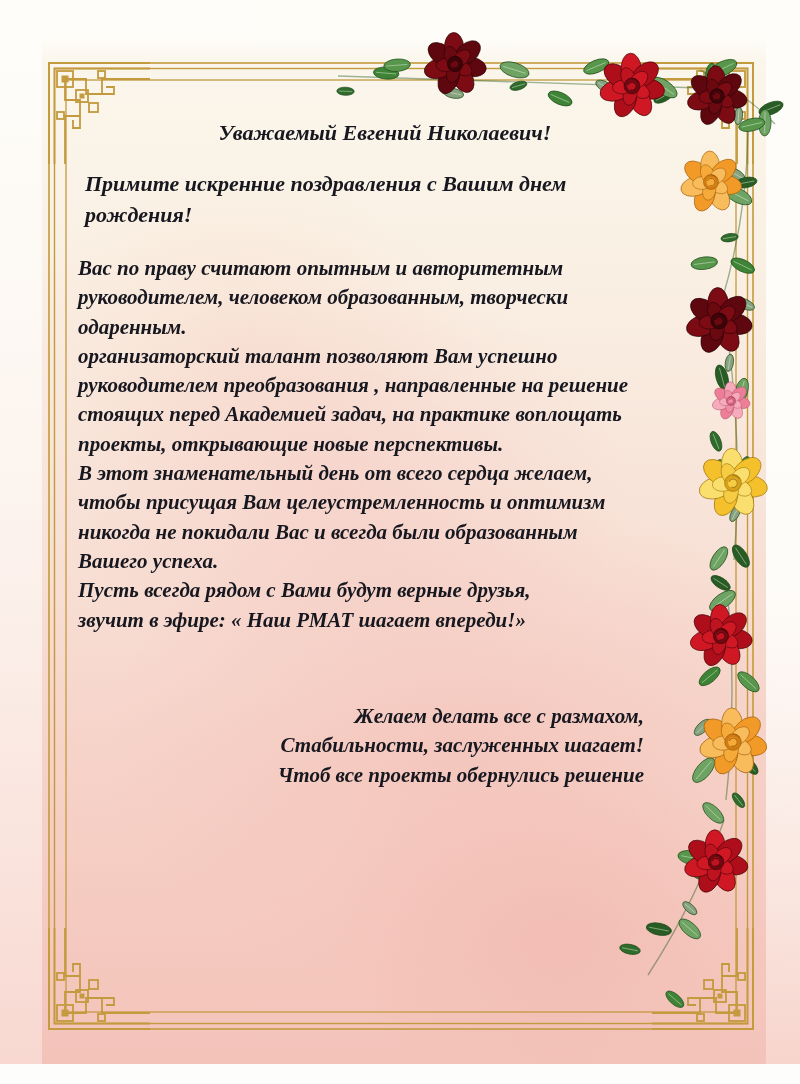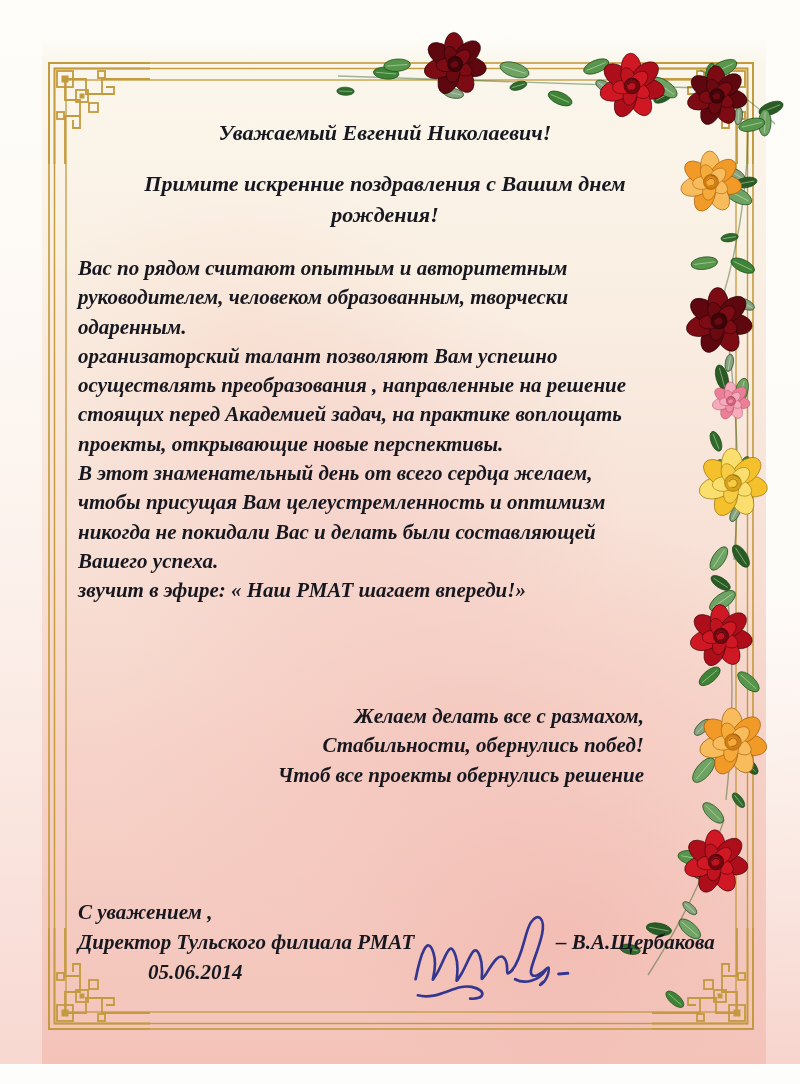--- a/index.html
+++ b/index.html
@@ -22,21 +22,21 @@
     background:linear-gradient(180deg,rgba(254,253,249,0.97) 60%,rgba(254,253,249,0));}
   .mask-left{position:absolute;left:0;top:0;width:42px;height:1064px;
     background:linear-gradient(180deg,rgba(254,253,250,0.95),rgba(253,241,237,0.45));}
   .mask-right{position:absolute;right:0;top:0;width:34px;height:1064px;
     background:linear-gradient(180deg,rgba(254,253,250,0.96) 55%,rgba(252,238,233,0.40));}
   .mask-bottom{position:absolute;left:0;top:1064px;width:800px;height:20px;background:#fdfdfb;}
   svg.layer{position:absolute;left:0;top:0;}
   
   .doc-text{color:#17171f;font-weight:700;font-style:italic;}
   .salutation{position:absolute;left:85px;top:120px;width:600px;text-align:center;font-size:22px;}
-  .intro{position:absolute;left:85px;top:168px;width:600px;text-align:center;font-size:22px;line-height:31px;}
+  .intro{position:absolute;left:85px;top:168px;width:600px;font-size:22px;line-height:31px;}
   .body-block{position:absolute;left:78px;top:254px;width:640px;font-size:21px;line-height:29.3px;}
   .poem-block{position:absolute;left:84px;top:702px;width:560px;font-size:21px;line-height:29.3px;text-align:right;}
   .tline{white-space:nowrap;}
   .closing{position:absolute;left:78px;top:898px;width:680px;font-size:21px;line-height:29.5px;}
   .closing .row2{position:relative;height:30px;}
   .closing .signer{position:absolute;left:478px;top:0;white-space:nowrap;}
   .closing .date{margin-left:70px;}
   .signature-svg{position:absolute;left:330px;top:-14px;z-index:5;}
 </style>
 </head>
@@ -467,51 +467,35 @@
     </svg>
 
   <div class="doc-text salutation">Уважаемый Евгений Николаевич!</div>
 
   <div class="doc-text intro">
     <div class="tline">Примите искренние поздравления с Вашим днем</div>
     <div class="tline">рождения!</div>
   </div>
 
   <div class="doc-text body-block">
-      <div class="tline">Вас по рядом считают опытным и авторитетным</div>
+      <div class="tline">Вас по праву считают опытным и авторитетным</div>
       <div class="tline">руководителем, человеком образованным, творчески</div>
       <div class="tline">одаренным.</div>
       <div class="tline">организаторский талант позволяют Вам успешно</div>
-      <div class="tline">осуществлять преобразования , направленные на решение</div>
+      <div class="tline">руководителем преобразования , направленные на решение</div>
       <div class="tline">стоящих перед Академией задач, на практике воплощать</div>
       <div class="tline">проекты, открывающие новые перспективы.</div>
       <div class="tline">В этот знаменательный день от всего сердца желаем,</div>
       <div class="tline">чтобы присущая Вам целеустремленность и оптимизм</div>
-      <div class="tline">никогда не покидали Вас и делать были составляющей</div>
+      <div class="tline">никогда не покидали Вас и всегда были образованным</div>
       <div class="tline">Вашего успеха.</div>
+      <div class="tline">Пусть всегда рядом с Вами будут верные друзья,</div>
       <div class="tline">звучит в эфире: « Наш РМАТ шагает впереди!»</div>
     </div>
 
   <div class="doc-text poem-block">
       <div class="tline">Желаем делать все с размахом,</div>
-      <div class="tline">Стабильности, обернулись побед!</div>
+      <div class="tline">Стабильности, заслуженных шагает!</div>
       <div class="tline">Чтоб все проекты обернулись решение</div>
     </div>
 
-  <div class="doc-text closing">
-    <div class="tline">С уважением ,</div>
-    <div class="row2">
-      <span>Директор Тульского филиала РМАТ</span>
-      <span class="signer">– В.А.Щербакова</span>
-      <svg class="signature-svg" width="165" height="90" viewBox="0 0 140 78">
-        <g fill="none" stroke="#34378f" stroke-width="2.3" stroke-linecap="round" transform="rotate(-4 70 39)">
-          <path d="M4,52 C10,30 17,14 21,30 C25,46 13,62 23,48 C31,36 36,18 40,34 C44,50 34,64 44,50 C52,38 57,22 61,36 C65,50 57,62 65,52 C72,42 79,32 83,41 C86,48 80,57 88,50"></path>
-          <path d="M88,50 C98,40 101,18 107,10 C114,1 120,7 116,21 C110,41 97,58 109,56 C117,54 122,44 119,55 C116,64 107,67 114,62"></path>
-          <path d="M90,58 C98,63 110,61 117,52"></path>
-          <path d="M5,66 C22,72 38,58 52,62 C66,66 62,74 50,72"></path>
-          <path d="M128,56 h8" stroke-width="2.6"></path>
-        </g>
-      </svg>
-    </div>
-    <div class="tline date">05.06.2014</div>
-  </div>
 
 </div>
 
 </body></html>

